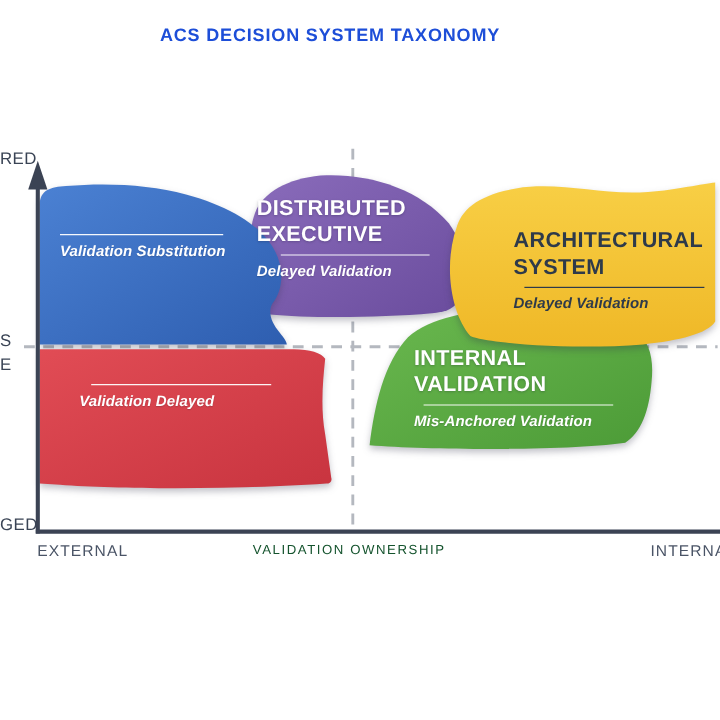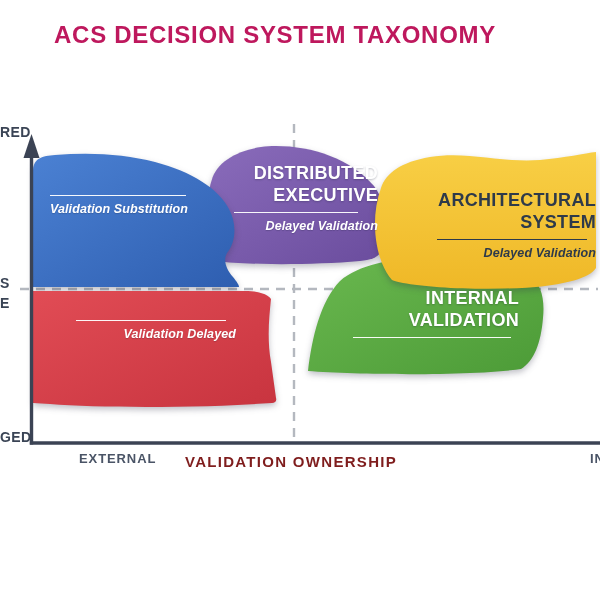--- a/index.html
+++ b/index.html
@@ -2,48 +2,48 @@
 <html><head>
 <meta charset="utf-8">
 <style>
   html,body{margin:0;padding:0;background:#fff;}
   #stage{
     position:relative;width:600px;height:600px;background:#ffffff;
     overflow:hidden;font-family:"Liberation Sans",sans-serif;
   }
   #title{
     position:absolute;left:25px;top:21px;width:500px;text-align:center;
-    font-size:24px;font-weight:bold;letter-spacing:0.7px;color:#be185d;
+    font-size:15px;font-weight:bold;letter-spacing:0.7px;color:#1d4ed8;
   }
   svg.layer{position:absolute;left:0;top:0;}
   .blob{filter:drop-shadow(0 3px 3px rgba(45,45,70,0.30));}
   .blob-label{position:absolute;color:#ffffff;}
   .blob-label .hd{
     font-size:18px;font-weight:bold;letter-spacing:0.3px;line-height:1.22;
     white-space:pre-line;text-shadow:0 1px 2px rgba(15,20,45,0.25);
   }
   .blob-label .rule{height:0;border-top:1.4px solid rgba(255,255,255,0.95);margin:5px auto 6px;}
   .blob-label .sub{font-size:12.5px;font-style:italic;font-weight:700;letter-spacing:0.1px;
     text-shadow:0 1px 1px rgba(15,20,45,0.2);}
-  .centered{text-align:right;}
+  .centered{text-align:left;}
   .l-blue{left:50px;top:190px;width:142px;text-align:left;}
   .l-blue .rule{width:136px;margin-left:0;}
   .l-purple{left:214px;top:163px;width:164px;}
   .l-purple .rule{width:124px;}
   .l-yellow{left:428px;top:190px;width:168px;color:#2e3a4a;}
   .l-yellow .hd,.l-yellow .sub{text-shadow:none;}
   .l-yellow .rule{width:150px;border-color:#2e3a4a;}
   .l-red{left:66px;top:315px;width:170px;}
   .l-red .rule{width:150px;}
   .l-green{left:345px;top:288px;width:174px;}
   .l-green .rule{width:158px;}
-  .axis-word{position:absolute;color:#3a4455;font-weight:bold;}
+  .axis-word{position:absolute;color:#3a4455;font-weight:normal;}
   .y-part{font-size:14px;letter-spacing:0.4px;}
-  .x-side{font-size:13px;letter-spacing:0.9px;color:#4a5466;margin-left:48px;}
-  .x-main{font-size:15px;letter-spacing:1.3px;color:#7f1d1d;}
+  .x-side{font-size:13px;letter-spacing:0.9px;color:#4a5466;}
+  .x-main{font-size:11px;letter-spacing:1.3px;color:#14532d;}
 </style>
 </head>
 <body>
 
 <div id="stage">
 
   <div id="title">ACS DECISION SYSTEM TAXONOMY</div>
 
   <svg class="layer" width="600" height="600" viewBox="0 0 600 600">
     <defs>
@@ -108,20 +108,21 @@
 
   <div class="blob-label l-red centered">
     <div class="rule"></div>
     <div class="sub">Validation Delayed</div>
   </div>
 
   <div class="blob-label l-green centered">
     <div class="hd">INTERNAL
 VALIDATION</div>
     <div class="rule"></div>
+    <div class="sub">Mis-Anchored Validation</div>
   </div>
 
   <div class="axis-word y-part" style="left:0;top:124px;">RED</div>
   <div class="axis-word y-part" style="left:0;top:275px;">S</div>
   <div class="axis-word y-part" style="left:0;top:295px;">E</div>
   <div class="axis-word y-part" style="left:0;top:429px;">GED</div>
 
   <div class="axis-word x-side" style="left:31px;top:451px;">EXTERNAL</div>
   <div class="axis-word x-main" style="left:180px;top:453px;width:222px;text-align:center;">VALIDATION OWNERSHIP</div>
   <div class="axis-word x-side" style="left:542px;top:451px;white-space:nowrap;">INTERNAL</div>

